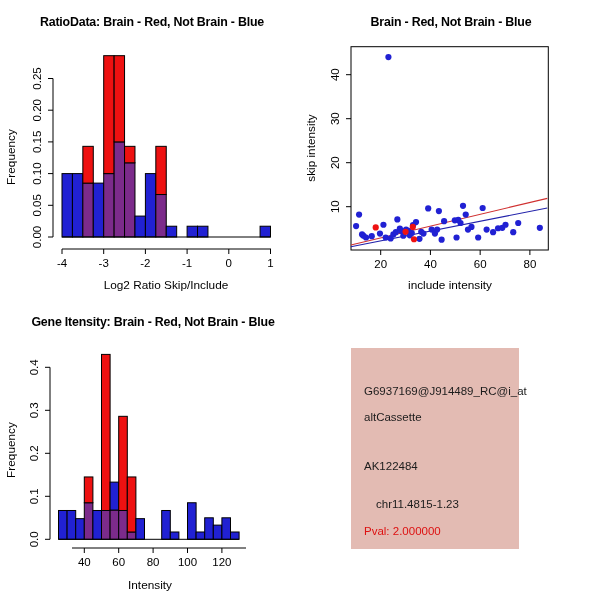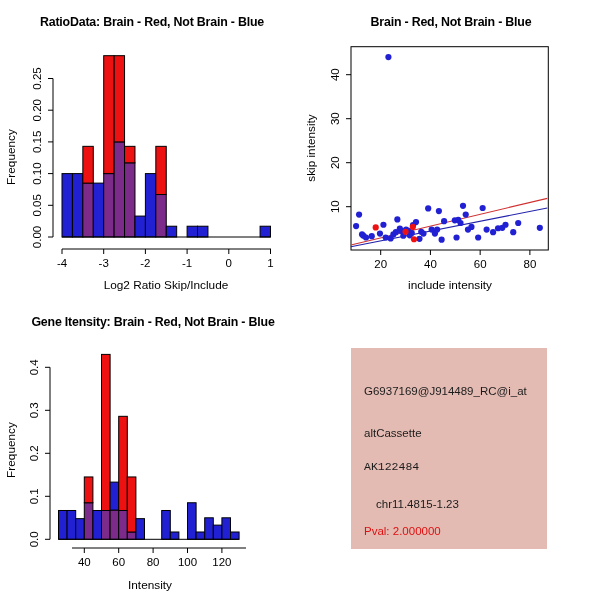--- a/index.html
+++ b/index.html
@@ -6,21 +6,21 @@
   .stage{position:relative;width:600px;height:600px;background:#ffffff;overflow:hidden;
          font-family:"Liberation Sans", sans-serif;border-radius:18px;}
   .panel-svg{position:absolute;width:300px;height:300px;}
   svg text{font-family:"Liberation Sans", sans-serif;fill:#000;}
   .title{font-size:12.4px;font-weight:bold;letter-spacing:-0.2px;}
   .tick{font-size:11.5px;}
   .axlab{font-size:11.8px;}
   .ax{stroke:#000;stroke-width:1;}
   .bar{stroke:#000;stroke-width:1;}
   #p4{position:absolute;left:300px;top:300px;width:300px;height:300px;}
-  .infobox{position:absolute;left:51px;top:48px;width:196px;height:201px;}
+  .infobox{position:absolute;left:51px;top:48px;width:168px;height:201px;}
   .il{position:absolute;left:13px;font-size:11.5px;white-space:nowrap;}
 </style>
 </head>
 <body>
 
 <div class="stage">
   <svg id="p1" class="panel-svg" style="left:0;top:0" viewBox="0 0 300 300">
       <text x="152" y="26" class="title" text-anchor="middle">RatioData: Brain - Red, Not Brain - Blue</text>
       <line x1="53" y1="237" x2="53" y2="78.5" class="ax"></line>
       <line x1="53" y1="237" x2="48" y2="237" class="ax"></line>
@@ -198,19 +198,19 @@
       <rect x="204.7" y="217.8" width="8.6" height="21.5" fill="#2121d3" class="bar"></rect>
       <rect x="213.3" y="225.11" width="8.6" height="14.189999999999998" fill="#2121d3" class="bar"></rect>
       <rect x="221.9" y="217.8" width="8.6" height="21.5" fill="#2121d3" class="bar"></rect>
       <rect x="230.5" y="231.99" width="8.6" height="7.310000000000002" fill="#2121d3" class="bar"></rect>
       <line x1="58.5" y1="239.3" x2="239.1" y2="239.3" class="ax"></line>
     </svg>
 
   <div id="p4">
     <div class="infobox" id="infobox" style="background: rgb(227, 187, 179);">
       <div class="il" style="top: 37px; color: rgb(28, 28, 28);">G6937169@J914489_RC@i_at</div>
-      <div class="il" style="top: 79px; color: rgb(28, 28, 28); text-align: right;">altCassette</div>
-      <div class="il" style="top: 112px; color: rgb(28, 28, 28); font-family: Liberation Mono, monospace;">AK122484</div>
+      <div class="il" style="top: 63px; color: rgb(28, 28, 28); text-align: right;">altCassette</div>
+      <div class="il" style="top: 112px; color: rgb(28, 28, 28);">AK122484</div>
       <div class="il" style="top: 150px; color: rgb(28, 28, 28); margin-left: 12px;">chr11.4815-1.23</div>
       <div class="il" style="top: 177px; color: rgb(221, 17, 17); text-align: center;">Pval: 2.000000</div>
     </div>
   </div>
 </div>
 
 </body></html>

